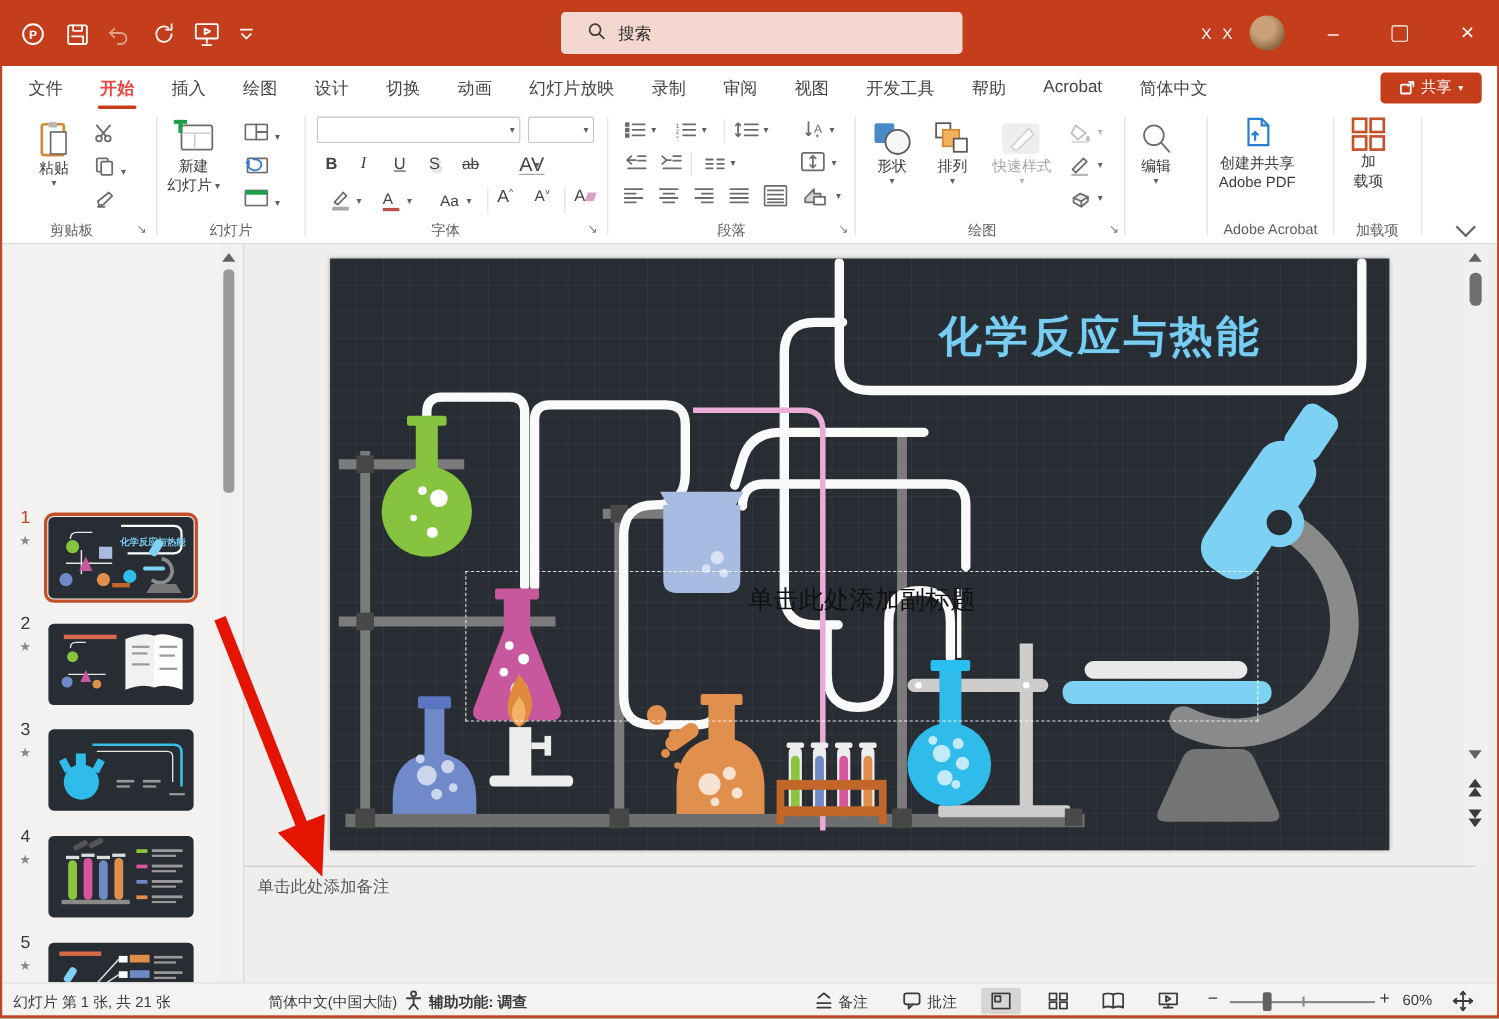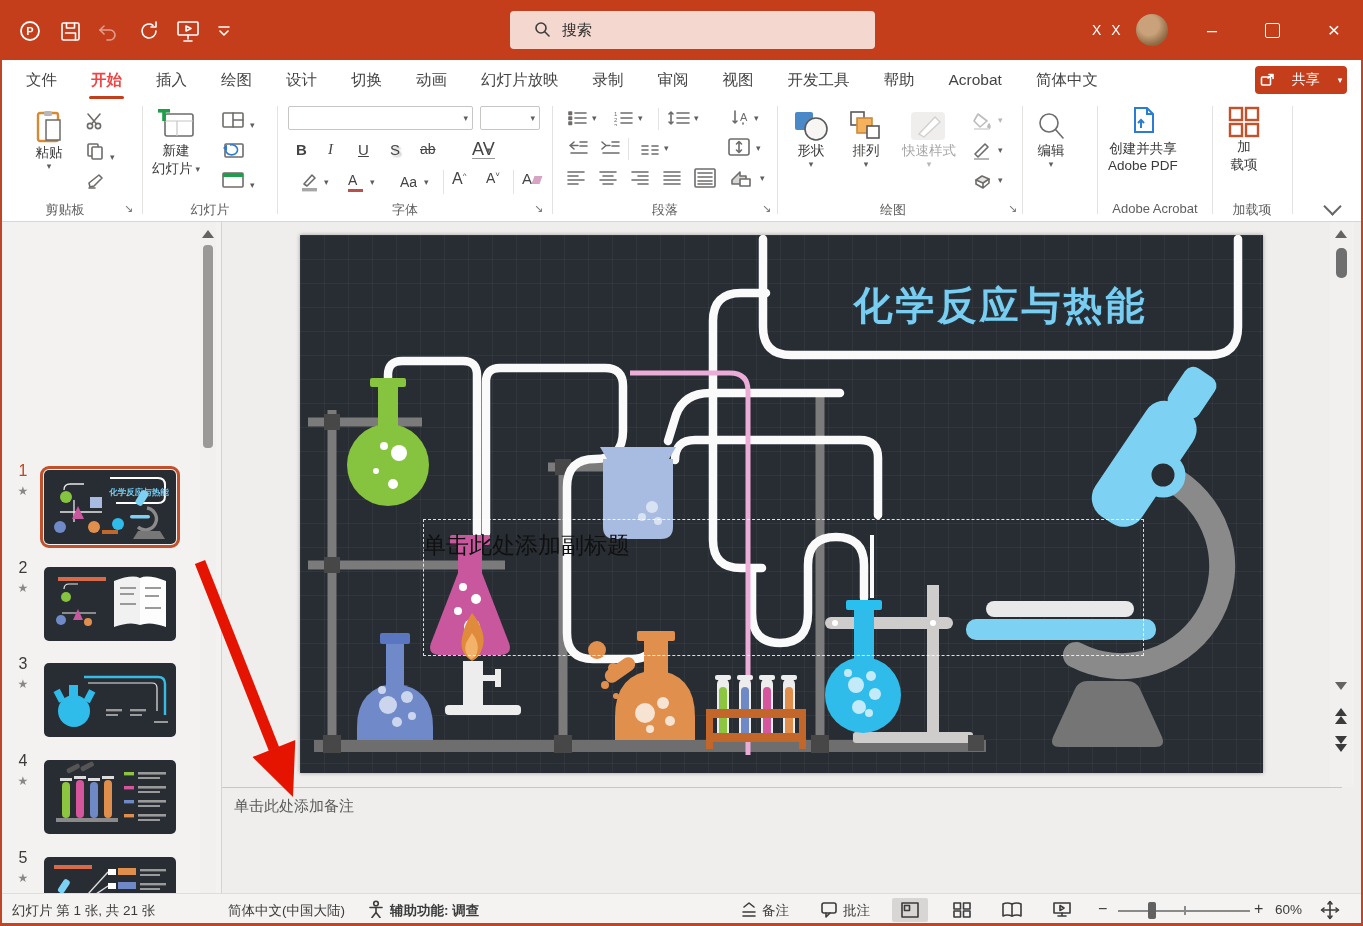--- a/index.html
+++ b/index.html
@@ -12,21 +12,21 @@
   .doc-title{position:absolute;left:248px;top:0;height:60px;display:flex;align-items:center;font-size:15px;color:#fff;}
   .searchbox{position:absolute;left:510px;top:11px;width:365px;height:38px;background:#F4D8CF;border-radius:4px;
              display:flex;align-items:center;padding-left:24px;box-sizing:border-box;color:#2f2f2f;font-size:15px;gap:12px;}
   .winbtn{position:absolute;top:0;width:46px;height:60px;display:flex;align-items:center;justify-content:center;color:#fff;font-size:18px;}
   
   .tabrow{position:absolute;left:0;top:60px;width:1363px;height:40px;background:#FFFFFF;display:flex;align-items:center;padding-left:24px;box-sizing:border-box;gap:30px;}
   .tab{font-size:15.5px;color:#444;white-space:nowrap;position:relative;padding:8px 2px;}
   .tab.active{color:#ef4444;font-weight:bold;}
   .tab.active::after{content:"";position:absolute;left:0;right:0;bottom:0;height:3px;background:#C43E1C;border-radius:2px;}
   .sharebtn{position:absolute;right:16px;top:66px;width:92px;height:28px;background:#C43E1C;border-radius:4px;color:#fff;
-            display:flex;align-items:center;justify-content:center;gap:18px;font-size:14px;}
+            display:flex;align-items:center;justify-content:center;gap:6px;font-size:14px;}
   
   .ribbon{position:absolute;left:0;top:100px;width:1363px;height:122px;background:#FFFFFF;border-bottom:1px solid #D8D6D4;box-sizing:border-box;}
   .rsep{position:absolute;top:6px;width:1px;height:108px;background:#E4E2E0;}
   .glabel{position:absolute;top:101px;font-size:13px;color:#605E5C;text-align:center;}
   .launcher{position:absolute;top:102px;font-size:11px;color:#7a7876;}
   .bigbtn{position:absolute;display:flex;flex-direction:column;align-items:center;color:#3b3a39;font-size:13.5px;}
   .chev{font-size:9px;color:#605E5C;line-height:1;}
   .ltr{font-size:15px;color:#444;line-height:1;}
   .combo{position:absolute;height:24px;border:1px solid #C8C6C4;border-radius:2px;background:#fff;display:flex;align-items:center;justify-content:flex-end;padding-right:4px;box-sizing:border-box;}
   .ic{stroke:#6E6C6A;fill:none;stroke-width:1.6;stroke-linecap:round;stroke-linejoin:round;}
@@ -36,21 +36,21 @@
   .snum{position:absolute;left:14px;width:18px;text-align:center;font-size:16px;color:#3b3b3b;}
   .sstar{position:absolute;left:14px;width:18px;text-align:center;font-size:12px;color:#8A8886;}
   .thumbbox{position:absolute;left:44px;width:132px;height:74px;background:#282D33;border-radius:5px;overflow:hidden;}
   .thumbbox.sel{outline:3px solid #C1502B;outline-offset:1px;}
   
   .slide{position:absolute;left:300px;top:235px;width:963px;height:538px;background-color:#282D33;
          background-image:linear-gradient(rgba(255,255,255,.045) 1px,transparent 1px),linear-gradient(90deg,rgba(255,255,255,.045) 1px,transparent 1px);
          background-size:24px 24px;box-shadow:0 0 4px rgba(0,0,0,.35);}
   .slide-title{position:absolute;left:463px;top:44px;width:475px;text-align:center;font-size:39px;font-weight:bold;color:#79CDF1;letter-spacing:3px;text-shadow:0 0 2px rgba(30,90,120,.6);}
   .subbox{position:absolute;left:123px;top:284px;width:721px;height:137px;border:1px dashed rgba(255,255,255,.85);box-sizing:border-box;}
-  .subtext{position:absolute;left:123px;top:295px;width:721px;text-align:left;font-size:23px;color:#101010;}
+  .subtext{position:absolute;left:123px;top:295px;width:721px;text-align:center;font-size:23px;color:#101010;}
   
   .vscroll{position:absolute;background:#F1F0EF;}
   .sbtn{position:absolute;width:0;height:0;border-left:6px solid transparent;border-right:6px solid transparent;}
   .up{border-bottom:8px solid #636363;} .dn{border-top:8px solid #636363;}
   
   .notesline{position:absolute;left:222px;top:787px;width:1120px;height:1px;background:#C9C7C5;}
   .notes-ph{position:absolute;left:234px;top:797px;font-size:15px;color:#595959;}
   .statusbar{position:absolute;left:0;top:893px;width:1363px;height:33px;background:#F4F3F2;border-top:1px solid #DFDDDB;box-sizing:border-box;font-size:13.5px;color:#3b3b3b;}
   .st{position:absolute;top:8px;}
   .viewbtn{position:absolute;top:4px;width:36px;height:24px;display:flex;align-items:center;justify-content:center;border-radius:2px;}
@@ -694,21 +694,21 @@
   <div class="notesline"></div>
   <div class="notes-ph">单击此处添加备注</div>
 
   <svg class="arrowlayer">
     <line x1="50" y1="22" x2="124" y2="209" stroke="#E51400" stroke-width="11"></line>
     <polygon points="143,257 102.5,217 145.3,200" fill="#E51400"></polygon>
   </svg>
 
   <div class="statusbar">
     <span class="st" style="left:12px">幻灯片 第 1 张, 共 21 张</span>
-    <span class="st" style="left:228px">简体中文(中国大陆)</span>
+    <span class="st" style="left:244px">简体中文(中国大陆)</span>
     <span class="st" style="left:368px;top:6px"><svg width="16" height="18" class="ic" style="stroke:#3b3b3b">
           <circle cx="8" cy="3.5" r="2.3"></circle>
           <path d="M2 7.5 h12 M8 7.5 v5 M8 12.5 l-4 5 M8 12.5 l4 5"></path>
         </svg></span>
     <span class="st" style="left:390px;font-weight:bold">辅助功能: 调查</span>
 
     <span class="st" style="left:740px;top:6px"><svg width="18" height="18" class="ic" style="stroke:#3b3b3b">
           <path d="M4 7 L9 3 L14 7"></path>
           <path d="M3 12 h12 M3 16 h12"></path>
         </svg></span>

